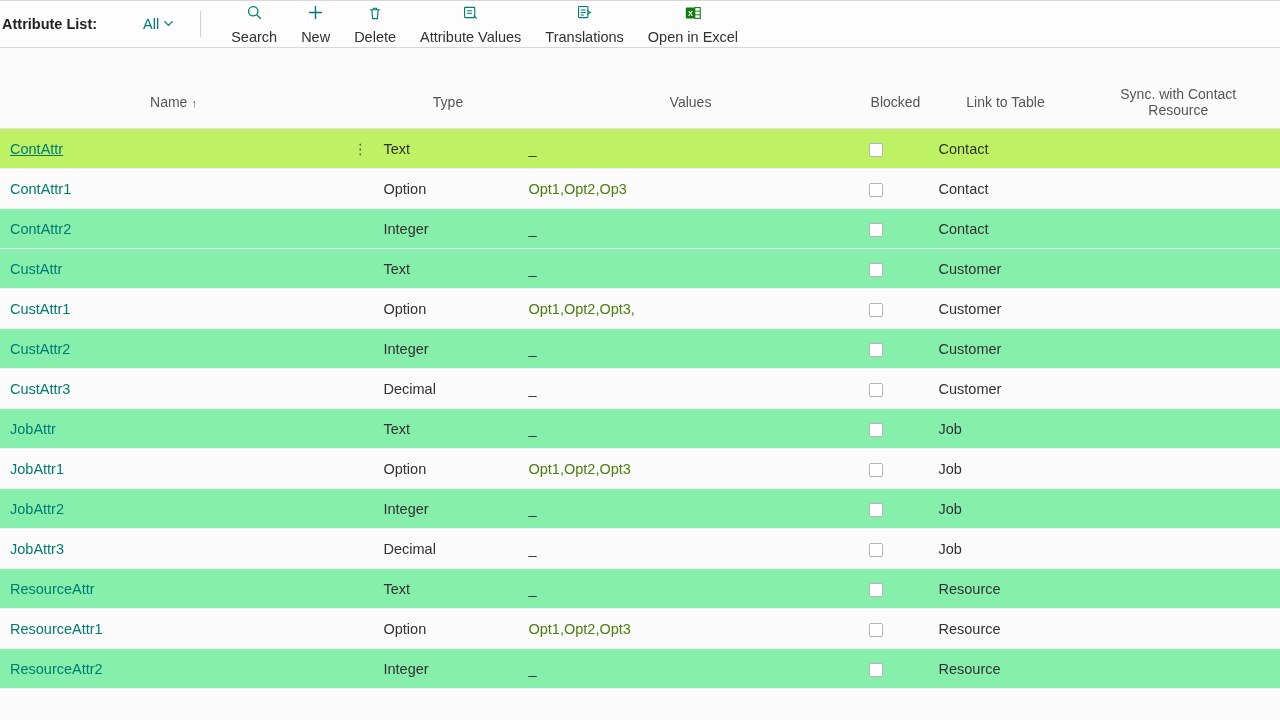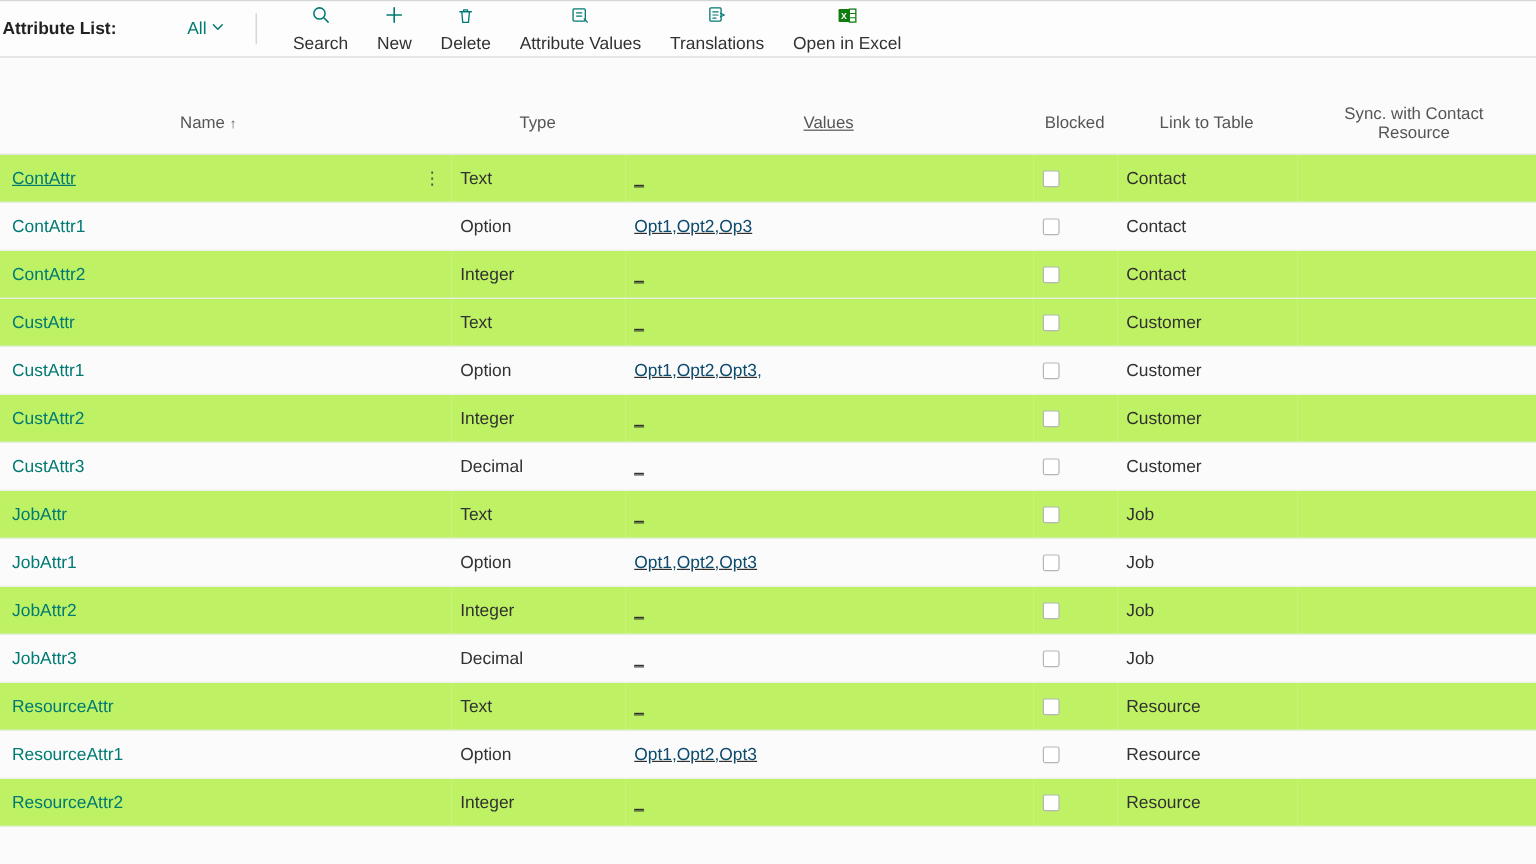--- a/index.html
+++ b/index.html
@@ -15,21 +15,21 @@
     align-items: center;
     height: 48px;
     border-top: 1px solid #d6d6d6;
     border-bottom: 1px solid #d6d6d6;
     background: #fdfdfd;
     padding-left: 2px;
   }
   .tb-label {
     font-weight: 600;
     color: #222;
-    margin-right: 19px;
+    margin-right: 6px;
   }
   .tb-filter {
     color: #007a73;
     display: flex;
     align-items: center;
     gap: 4px;
     cursor: pointer;
     padding: 6px 8px;
     margin-left: 32px;
   }
@@ -65,25 +65,25 @@
   }
   .thead-row th.sortable { cursor: pointer; }
   .sort-ind { margin-left: 4px; font-size: 11px; color:#555; }
   .tbody { }
   .row td {
     padding: 0 8px;
     height: 40px;
     border-bottom: 1px solid #eee;
     vertical-align: middle;
   }
-  .row.alt td { background: #bef264; }
+  .row.alt td { background: #86efac; }
   .row.sel td { background: #bef264; }
   .row.sel .name-link { text-decoration: underline; }
   .name-link { color: #007a73; cursor: pointer; }
-  .val-link { color: #0c4a6e; cursor: pointer; }
+  .val-link { color: #4d7c0f; cursor: pointer; }
   .cell-actions {
     width: 22px;
     color: #555;
     text-align: center;
     cursor: pointer;
     visibility: hidden;
   }
   .row.sel .cell-actions { visibility: visible; }
   .chk {
     appearance: none;
@@ -91,21 +91,21 @@
     border: 1px solid #b5b5b5;
     border-radius: 2px;
     background: #fff;
     cursor: default;
     display: inline-block;
     vertical-align: middle;
   }
   .col-name   { padding-left: 10px !important; width: 345px; }
   .col-act    { width: 30px; }
   .col-type   { width: 145px; }
-  .col-values { width: 340px; text-decoration: underline; }
+  .col-values { width: 340px; }
   .col-blocked{ width: 70px; text-align:left; }
   .col-link   { width: 150px; }
   .col-sync   { text-align: right; padding-right: 12px !important; }
 </style>
 </head>
 <body>
 
 <div class="toolbar">
   <span class="tb-label">Attribute List:</span>
   <span class="tb-filter">

